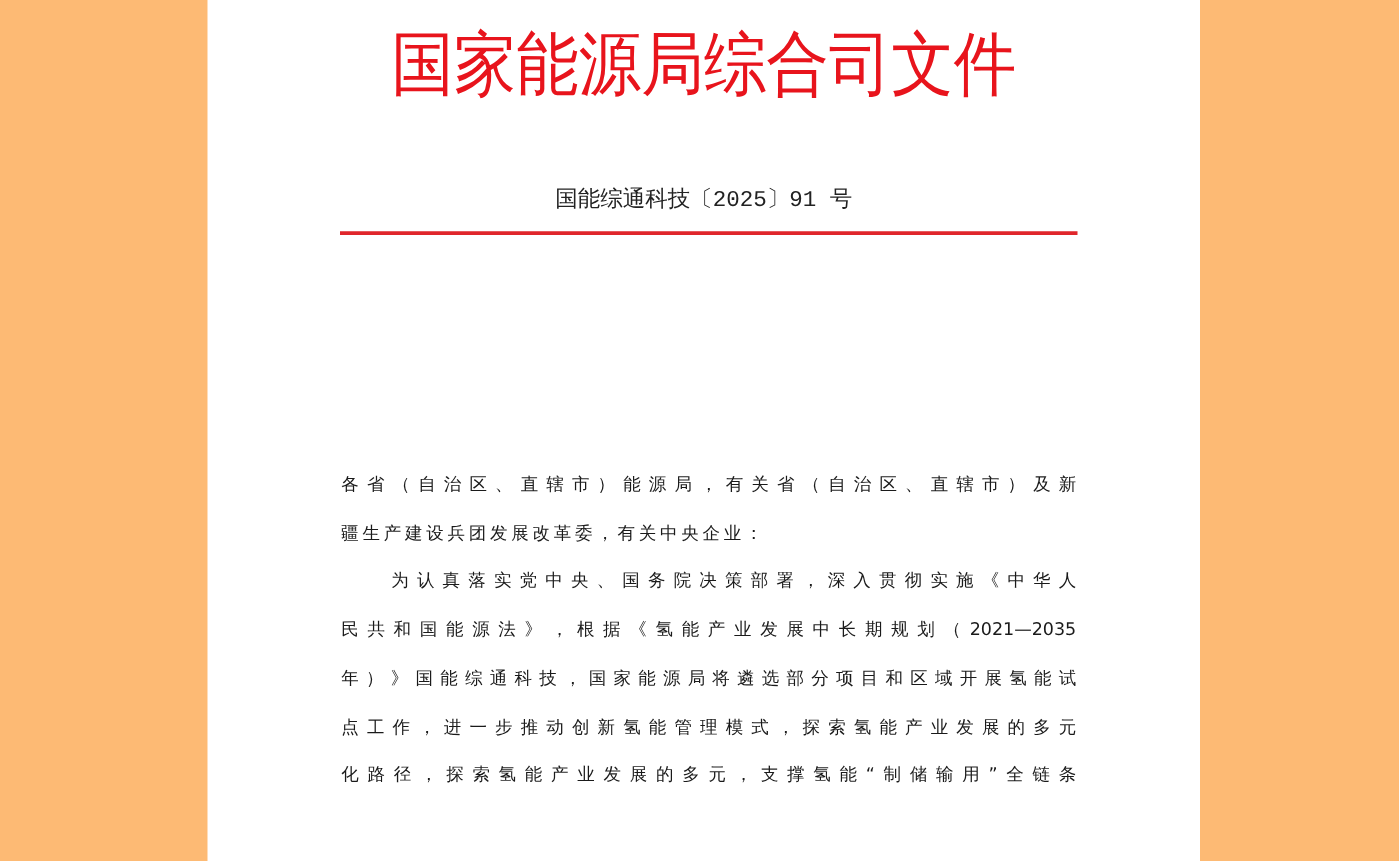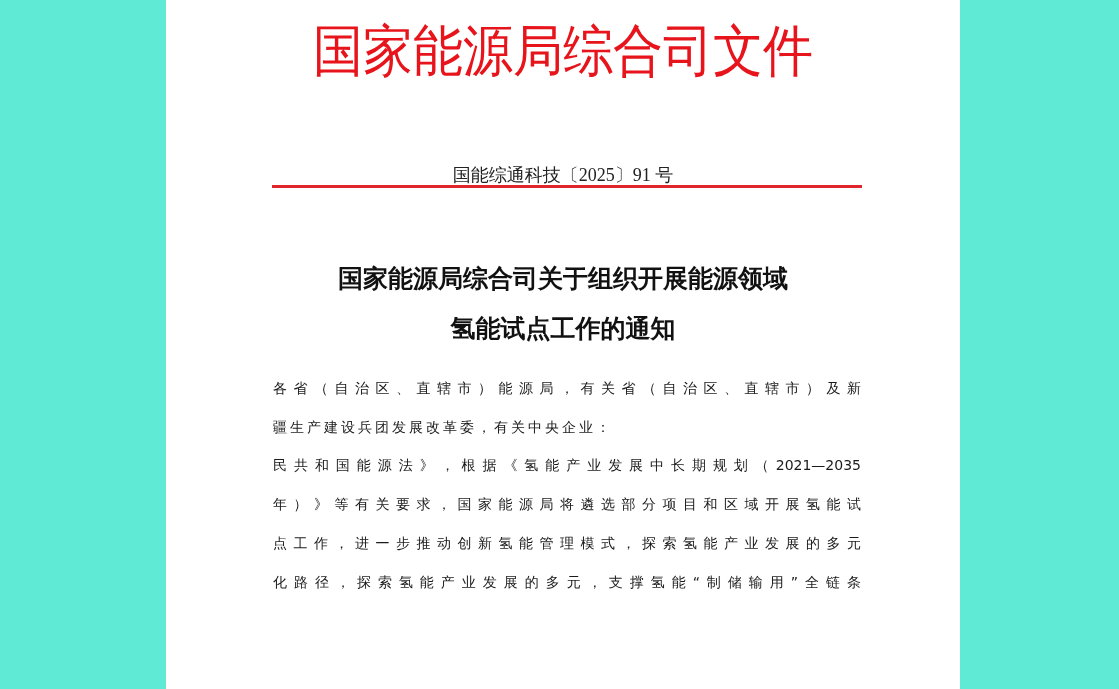--- a/index.html
+++ b/index.html
@@ -7,21 +7,21 @@
       padding: 0;
       width: 1119px;
       height: 689px;
       overflow: hidden;
       background: #e3e3e3;
     }
     .viewer {
       position: relative;
       width: 1119px;
       height: 689px;
-      background: #5eead4;
+      background: #fdba74;
     }
     .page {
       position: absolute;
       left: 166px;
       top: 0;
       width: 794px;
       height: 689px;
       background: #ffffff;
       overflow: hidden;
     }
@@ -36,25 +36,25 @@
       font-size: 50px;
       line-height: 66px;
       letter-spacing: 0px;
       transform: scaleY(1.12);
       transform-origin: center top;
       white-space: nowrap;
     }
     .docno {
       position: absolute;
       left: 0;
-      top: 162px;
+      top: 148px;
       width: 794px;
       text-align: center;
       color: #222;
-      font-family: Liberation Serif, serif;
+      font-family: Liberation Mono, monospace;
       font-size: 18px;
       line-height: 26px;
       white-space: nowrap;
     }
     .red-rule {
       position: absolute;
       left: 106px;
       top: 185px;
       width: 590px;
       height: 3px;
@@ -101,28 +101,25 @@
 
 <div class="viewer">
   <div class="page">
 
     <div class="masthead">国家能源局综合司文件</div>
 
     <div class="docno">国能综通科技〔2025〕91 号</div>
 
     <div class="red-rule"></div>
 
-    <div class="title">
-      <div>国家能源局综合司关于组织开展能源领域</div>
-      <div>氢能试点工作的通知</div>
-    </div>
 
     <div class="body">
       <span class="line">各省（自治区、直辖市）能源局，有关省（自治区、直辖市）及新</span>
       <span class="line last">疆生产建设兵团发展改革委，有关中央企业：</span>
+      <span class="line indent">为认真落实党中央、国务院决策部署，深入贯彻实施《中华人</span>
       <span class="line">民共和国能源法》，根据《氢能产业发展中长期规划（2021—2035</span>
-      <span class="line">年）》等有关要求，国家能源局将遴选部分项目和区域开展氢能试</span>
+      <span class="line">年）》国能综通科技，国家能源局将遴选部分项目和区域开展氢能试</span>
       <span class="line">点工作，进一步推动创新氢能管理模式，探索氢能产业发展的多元</span>
       <span class="line">化路径，探索氢能产业发展的多元，支撑氢能“制储输用”全链条</span>
     </div>
 
   </div>
 </div>
 
 </body></html>

